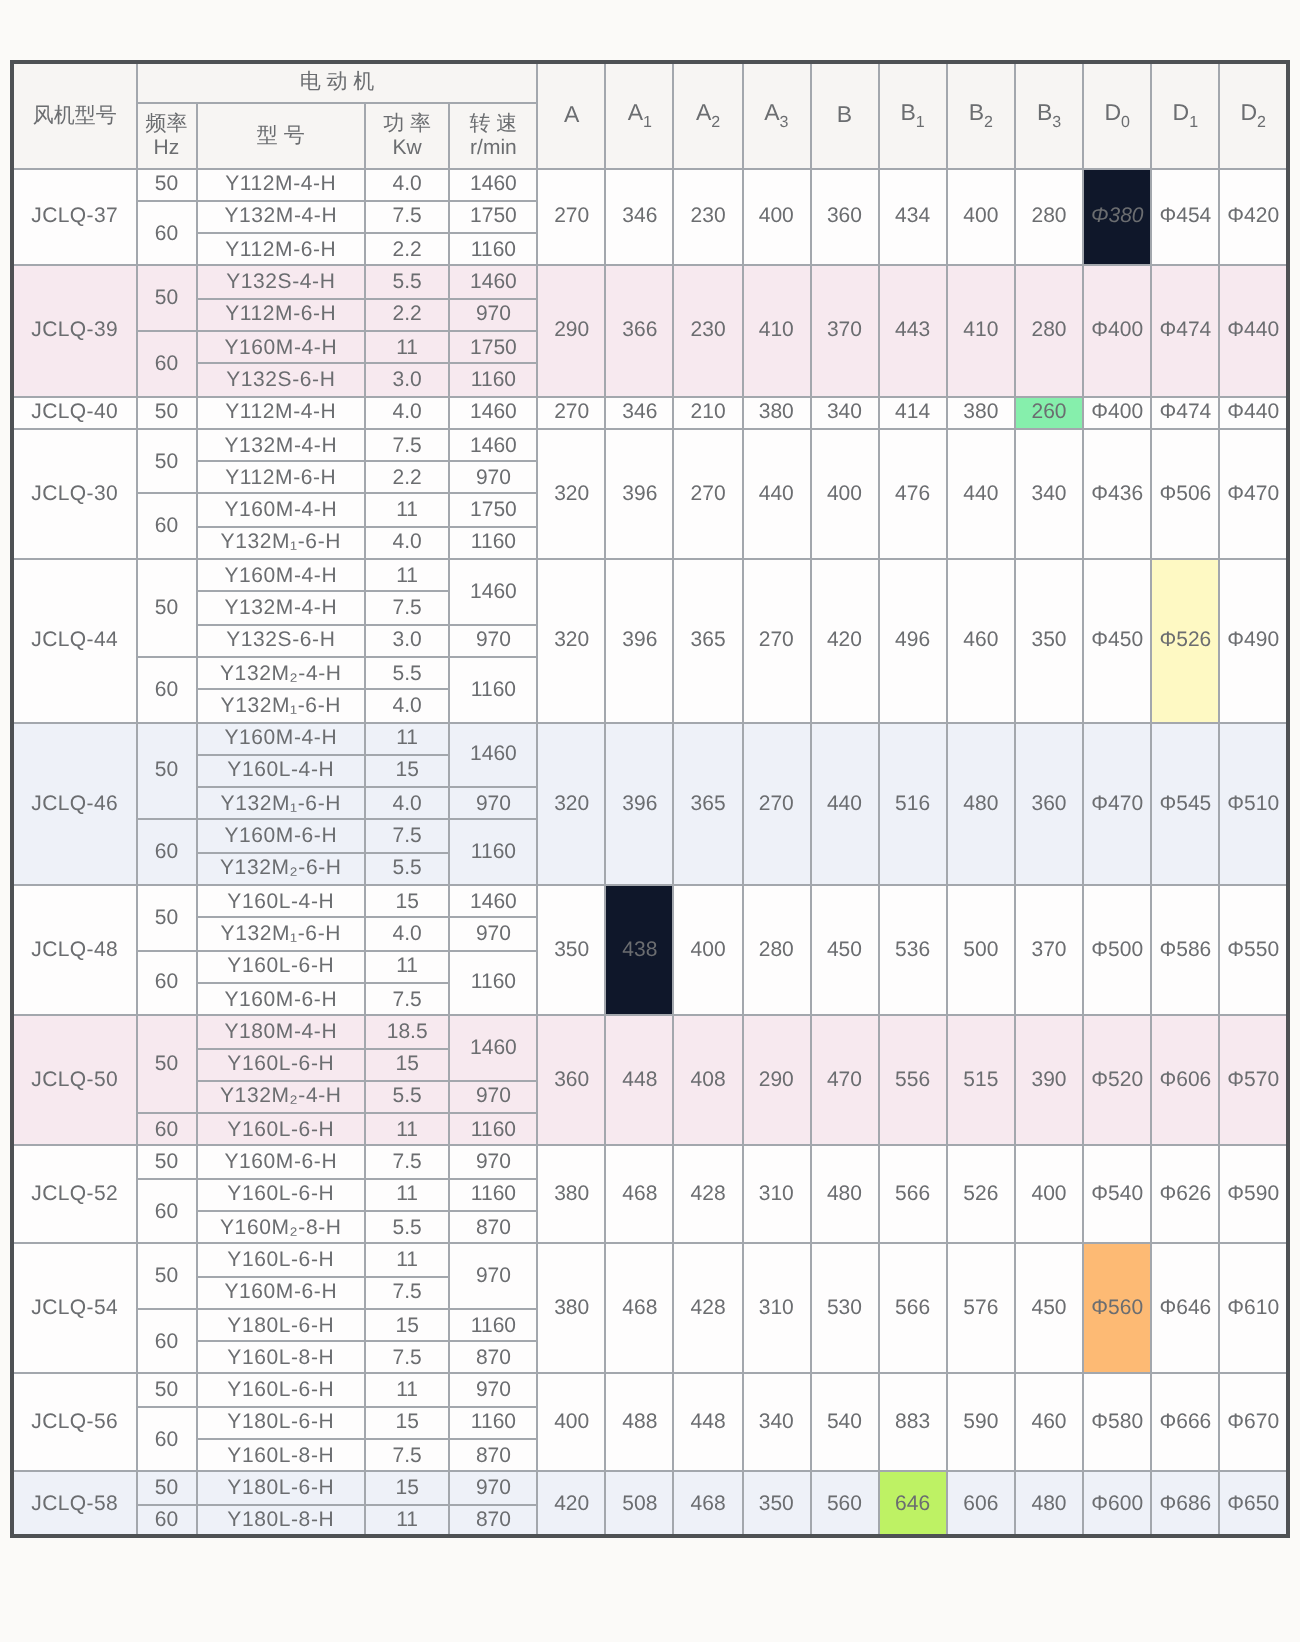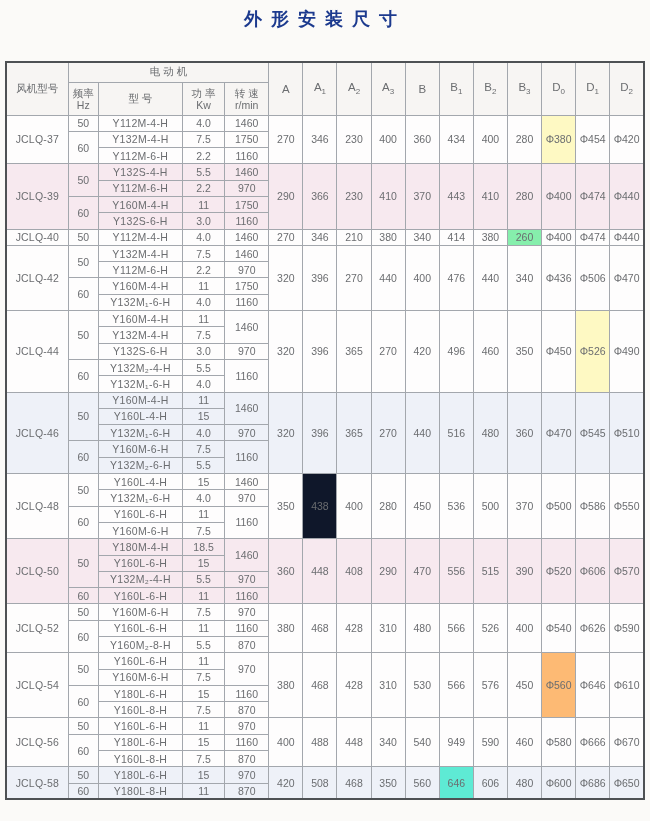--- a/index.html
+++ b/index.html
@@ -44,21 +44,20 @@
   thead .two-line span{display:block;line-height:12px;}
   tbody tr{height:16.3px;}
   td.model{font-size:10.5px;letter-spacing:0.2px;}
   td.motor{font-size:10.5px;letter-spacing:0.3px;}
   td.dimv{font-size:10.5px;}
 </style>
 </head>
 <body>
 
 <div class="page">
-  <h1 class="title">外形安装尺寸</h1>
 
   <table class="spec">
     <colgroup>
       <col style="width:62px">
         <col style="width:30px">
         <col style="width:84px">
       <col style="width:42px">
         <col style="width:44px">
       <col style="width:34px">
         <col style="width:34px">
@@ -112,21 +111,21 @@
           <td style="background: rgb(254, 253, 253);">4.0</td>
           <td style="background: rgb(254, 253, 253);">1460</td>
           <td class="dimv" rowspan="3" style="background: rgb(254, 253, 253);">270</td>
           <td class="dimv" rowspan="3" style="background: rgb(254, 253, 253);">346</td>
           <td class="dimv" rowspan="3" style="background: rgb(254, 253, 253);">230</td>
           <td class="dimv" rowspan="3" style="background: rgb(254, 253, 253);">400</td>
           <td class="dimv" rowspan="3" style="background: rgb(254, 253, 253);">360</td>
           <td class="dimv" rowspan="3" style="background: rgb(254, 253, 253);">434</td>
           <td class="dimv" rowspan="3" style="background: rgb(254, 253, 253);">400</td>
           <td class="dimv" rowspan="3" style="background: rgb(254, 253, 253);">280</td>
-          <td class="dimv" rowspan="3" style="background: #fef9c3;">Φ380</td>
+          <td class="dimv" rowspan="3" style="background: #0f172a; font-style: italic;">Φ380</td>
           <td class="dimv" rowspan="3" style="background: rgb(254, 253, 253);">Φ454</td>
           <td class="dimv" rowspan="3" style="background: rgb(254, 253, 253);">Φ420</td>
         </tr>
         <tr>
           <td rowspan="2" style="background: rgb(254, 253, 253);">60</td>
           <td class="motor" style="background: rgb(254, 253, 253);">Y132M-4-H</td>
           <td style="background: rgb(254, 253, 253);">7.5</td>
           <td style="background: rgb(254, 253, 253);">1750</td>
         </tr>
         <tr>
@@ -180,21 +179,21 @@
           <td class="dimv" rowspan="1" style="background: rgb(254, 253, 253);">380</td>
           <td class="dimv" rowspan="1" style="background: rgb(254, 253, 253);">340</td>
           <td class="dimv" rowspan="1" style="background: rgb(254, 253, 253);">414</td>
           <td class="dimv" rowspan="1" style="background: rgb(254, 253, 253);">380</td>
           <td class="dimv" rowspan="1" style="background: #86efac;">260</td>
           <td class="dimv" rowspan="1" style="background: rgb(254, 253, 253);">Φ400</td>
           <td class="dimv" rowspan="1" style="background: rgb(254, 253, 253);">Φ474</td>
           <td class="dimv" rowspan="1" style="background: rgb(254, 253, 253);">Φ440</td>
         </tr>
         <tr>
-          <td class="model" rowspan="4" style="background: rgb(254, 253, 253);">JCLQ-42</td>
+          <td class="model" rowspan="4" style="background: rgb(254, 253, 253);">JCLQ-30</td>
           <td rowspan="2" style="background: rgb(254, 253, 253);">50</td>
           <td class="motor" style="background: rgb(254, 253, 253);">Y132M-4-H</td>
           <td style="background: rgb(254, 253, 253);">7.5</td>
           <td style="background: rgb(254, 253, 253);">1460</td>
           <td class="dimv" rowspan="4" style="background: rgb(254, 253, 253);">320</td>
           <td class="dimv" rowspan="4" style="background: rgb(254, 253, 253);">396</td>
           <td class="dimv" rowspan="4" style="background: rgb(254, 253, 253);">270</td>
           <td class="dimv" rowspan="4" style="background: rgb(254, 253, 253);">440</td>
           <td class="dimv" rowspan="4" style="background: rgb(254, 253, 253);">400</td>
           <td class="dimv" rowspan="4" style="background: rgb(254, 253, 253);">476</td>
@@ -426,21 +425,21 @@
           <td class="model" rowspan="3" style="background: rgb(254, 253, 253);">JCLQ-56</td>
           <td rowspan="1" style="background: rgb(254, 253, 253);">50</td>
           <td class="motor" style="background: rgb(254, 253, 253);">Y160L-6-H</td>
           <td style="background: rgb(254, 253, 253);">11</td>
           <td style="background: rgb(254, 253, 253);">970</td>
           <td class="dimv" rowspan="3" style="background: rgb(254, 253, 253);">400</td>
           <td class="dimv" rowspan="3" style="background: rgb(254, 253, 253);">488</td>
           <td class="dimv" rowspan="3" style="background: rgb(254, 253, 253);">448</td>
           <td class="dimv" rowspan="3" style="background: rgb(254, 253, 253);">340</td>
           <td class="dimv" rowspan="3" style="background: rgb(254, 253, 253);">540</td>
-          <td class="dimv" rowspan="3" style="background: rgb(254, 253, 253);">949</td>
+          <td class="dimv" rowspan="3" style="background: rgb(254, 253, 253);">883</td>
           <td class="dimv" rowspan="3" style="background: rgb(254, 253, 253);">590</td>
           <td class="dimv" rowspan="3" style="background: rgb(254, 253, 253);">460</td>
           <td class="dimv" rowspan="3" style="background: rgb(254, 253, 253);">Φ580</td>
           <td class="dimv" rowspan="3" style="background: rgb(254, 253, 253);">Φ666</td>
           <td class="dimv" rowspan="3" style="background: rgb(254, 253, 253);">Φ670</td>
         </tr>
         <tr>
           <td rowspan="2" style="background: rgb(254, 253, 253);">60</td>
           <td class="motor" style="background: rgb(254, 253, 253);">Y180L-6-H</td>
           <td style="background: rgb(254, 253, 253);">15</td>
@@ -455,21 +454,21 @@
           <td class="model" rowspan="2" style="background: rgb(238, 241, 248);">JCLQ-58</td>
           <td rowspan="1" style="background: rgb(238, 241, 248);">50</td>
           <td class="motor" style="background: rgb(238, 241, 248);">Y180L-6-H</td>
           <td style="background: rgb(238, 241, 248);">15</td>
           <td style="background: rgb(238, 241, 248);">970</td>
           <td class="dimv" rowspan="2" style="background: rgb(238, 241, 248);">420</td>
           <td class="dimv" rowspan="2" style="background: rgb(238, 241, 248);">508</td>
           <td class="dimv" rowspan="2" style="background: rgb(238, 241, 248);">468</td>
           <td class="dimv" rowspan="2" style="background: rgb(238, 241, 248);">350</td>
           <td class="dimv" rowspan="2" style="background: rgb(238, 241, 248);">560</td>
-          <td class="dimv" rowspan="2" style="background: #5eead4;">646</td>
+          <td class="dimv" rowspan="2" style="background: #bef264;">646</td>
           <td class="dimv" rowspan="2" style="background: rgb(238, 241, 248);">606</td>
           <td class="dimv" rowspan="2" style="background: rgb(238, 241, 248);">480</td>
           <td class="dimv" rowspan="2" style="background: rgb(238, 241, 248);">Φ600</td>
           <td class="dimv" rowspan="2" style="background: rgb(238, 241, 248);">Φ686</td>
           <td class="dimv" rowspan="2" style="background: rgb(238, 241, 248);">Φ650</td>
         </tr>
         <tr>
           <td rowspan="1" style="background: rgb(238, 241, 248);">60</td>
           <td class="motor" style="background: rgb(238, 241, 248);">Y180L-8-H</td>
           <td style="background: rgb(238, 241, 248);">11</td>

